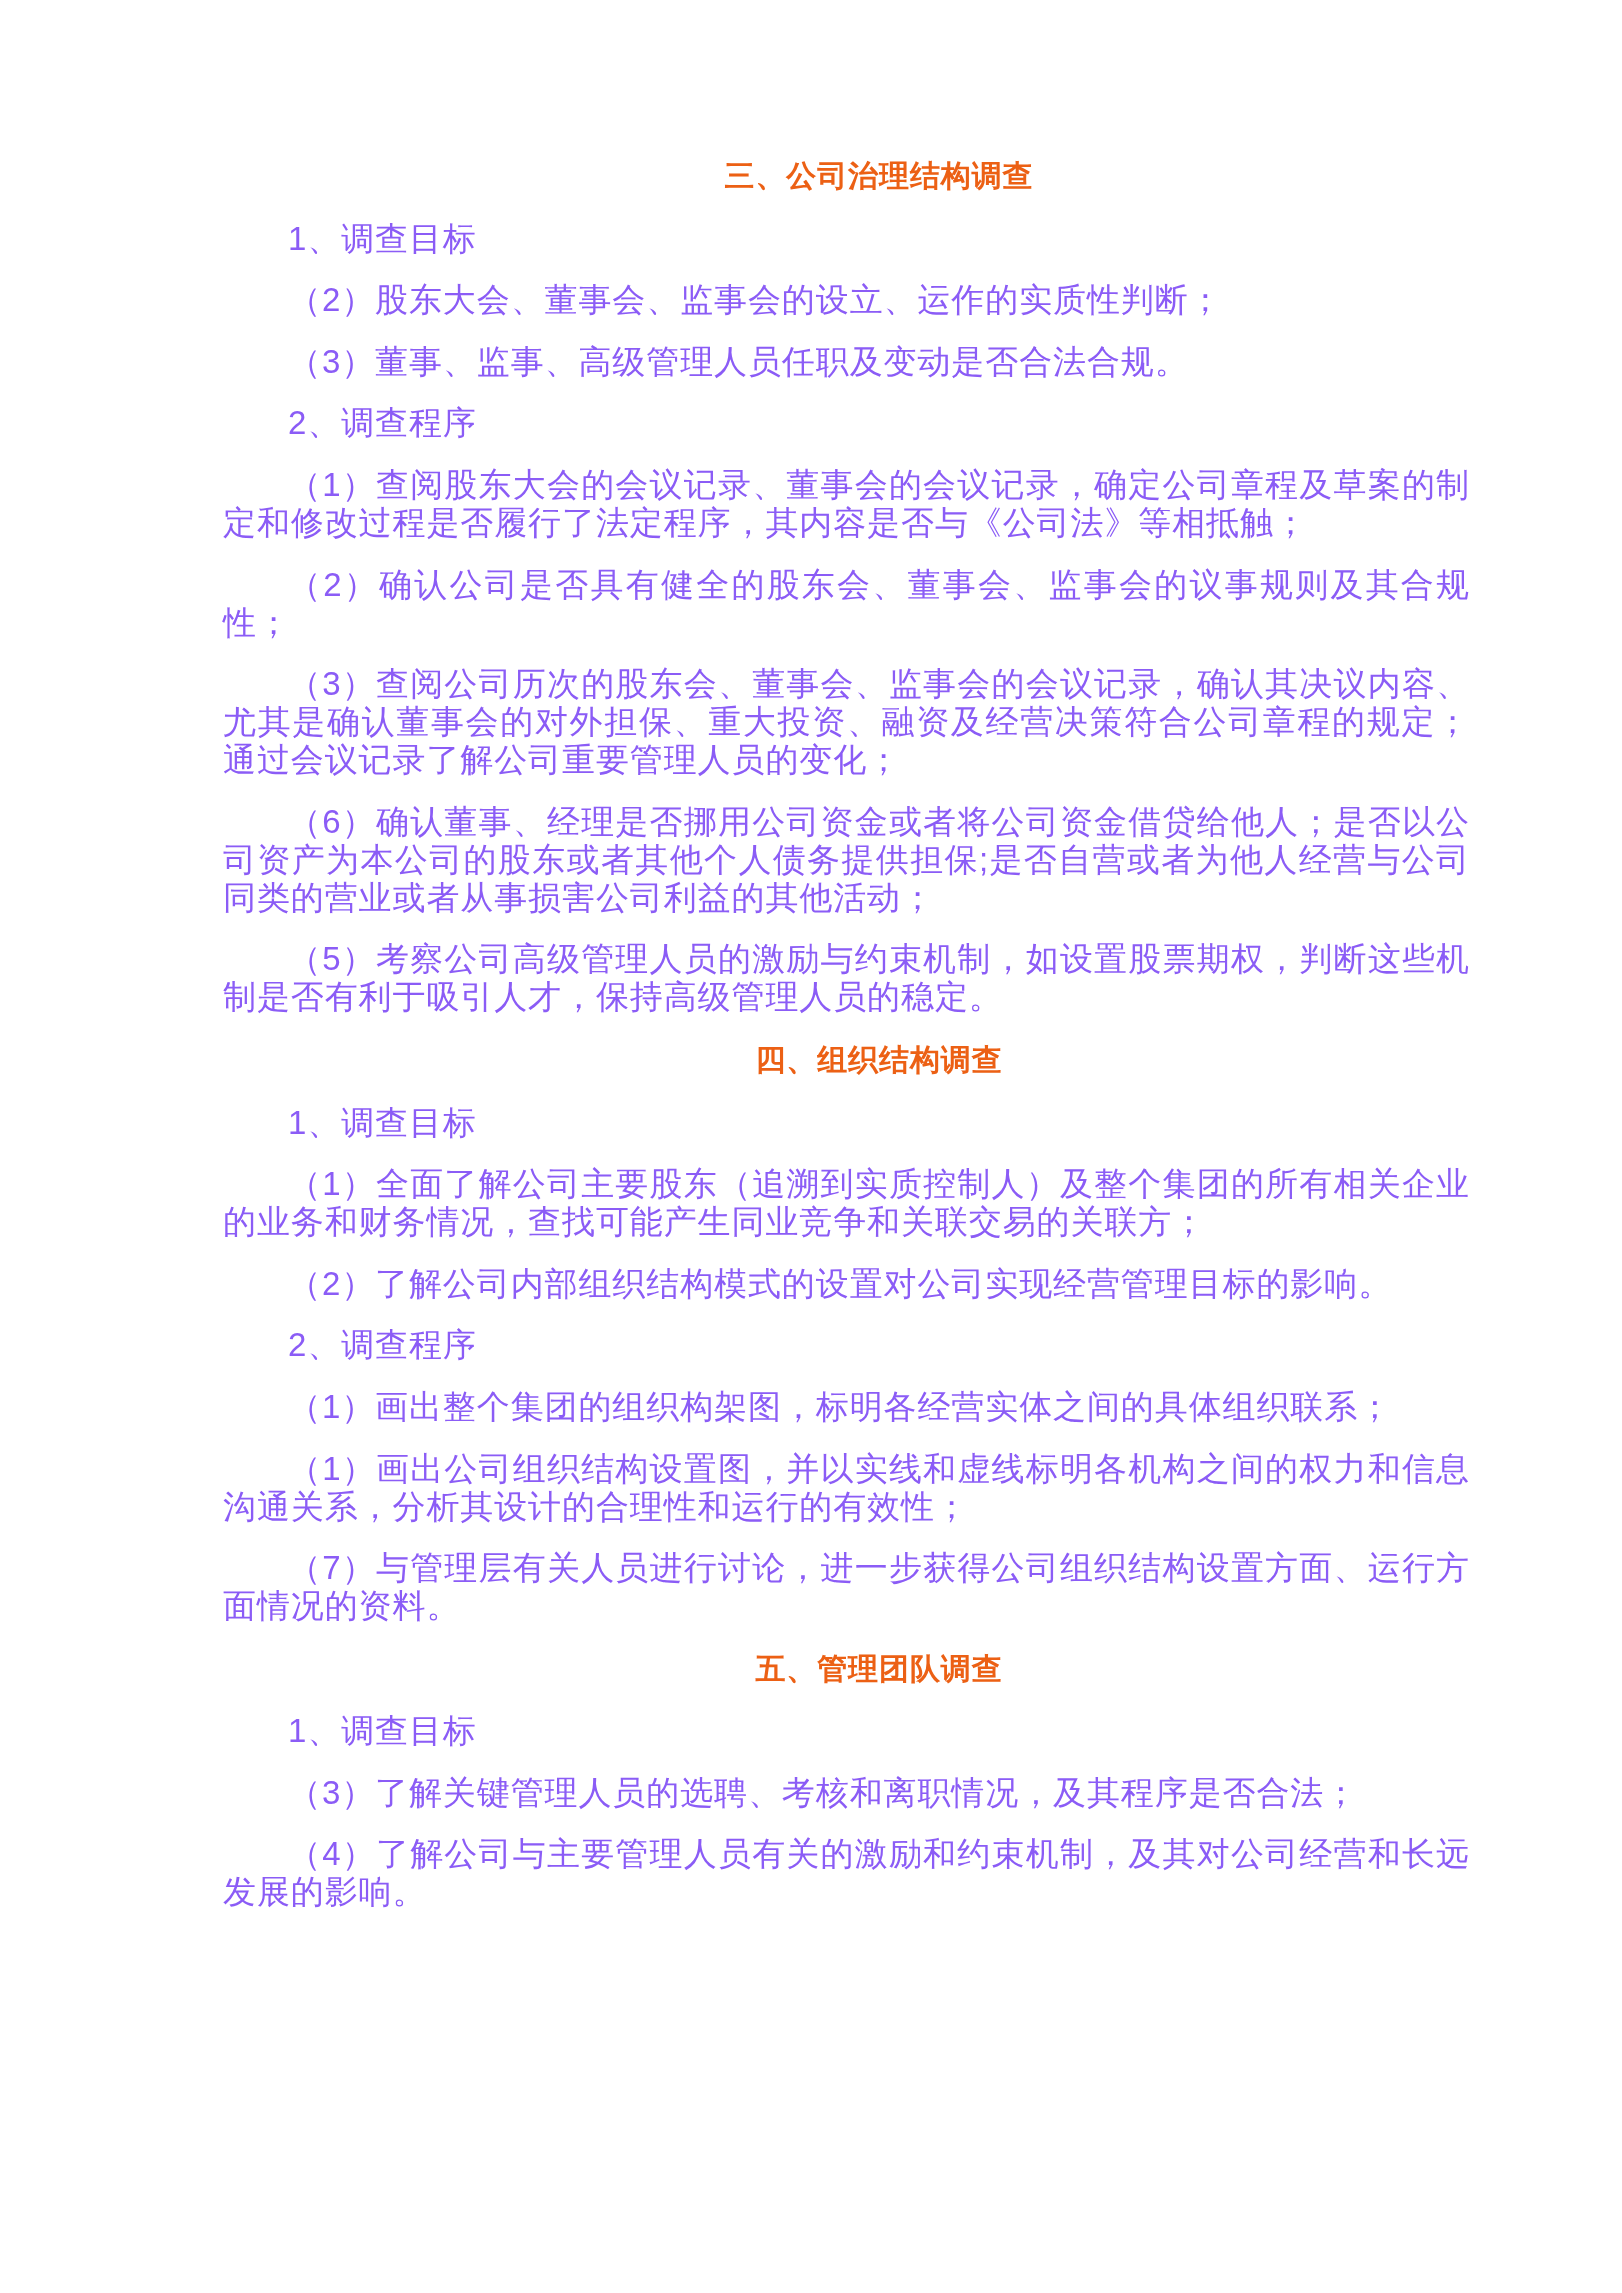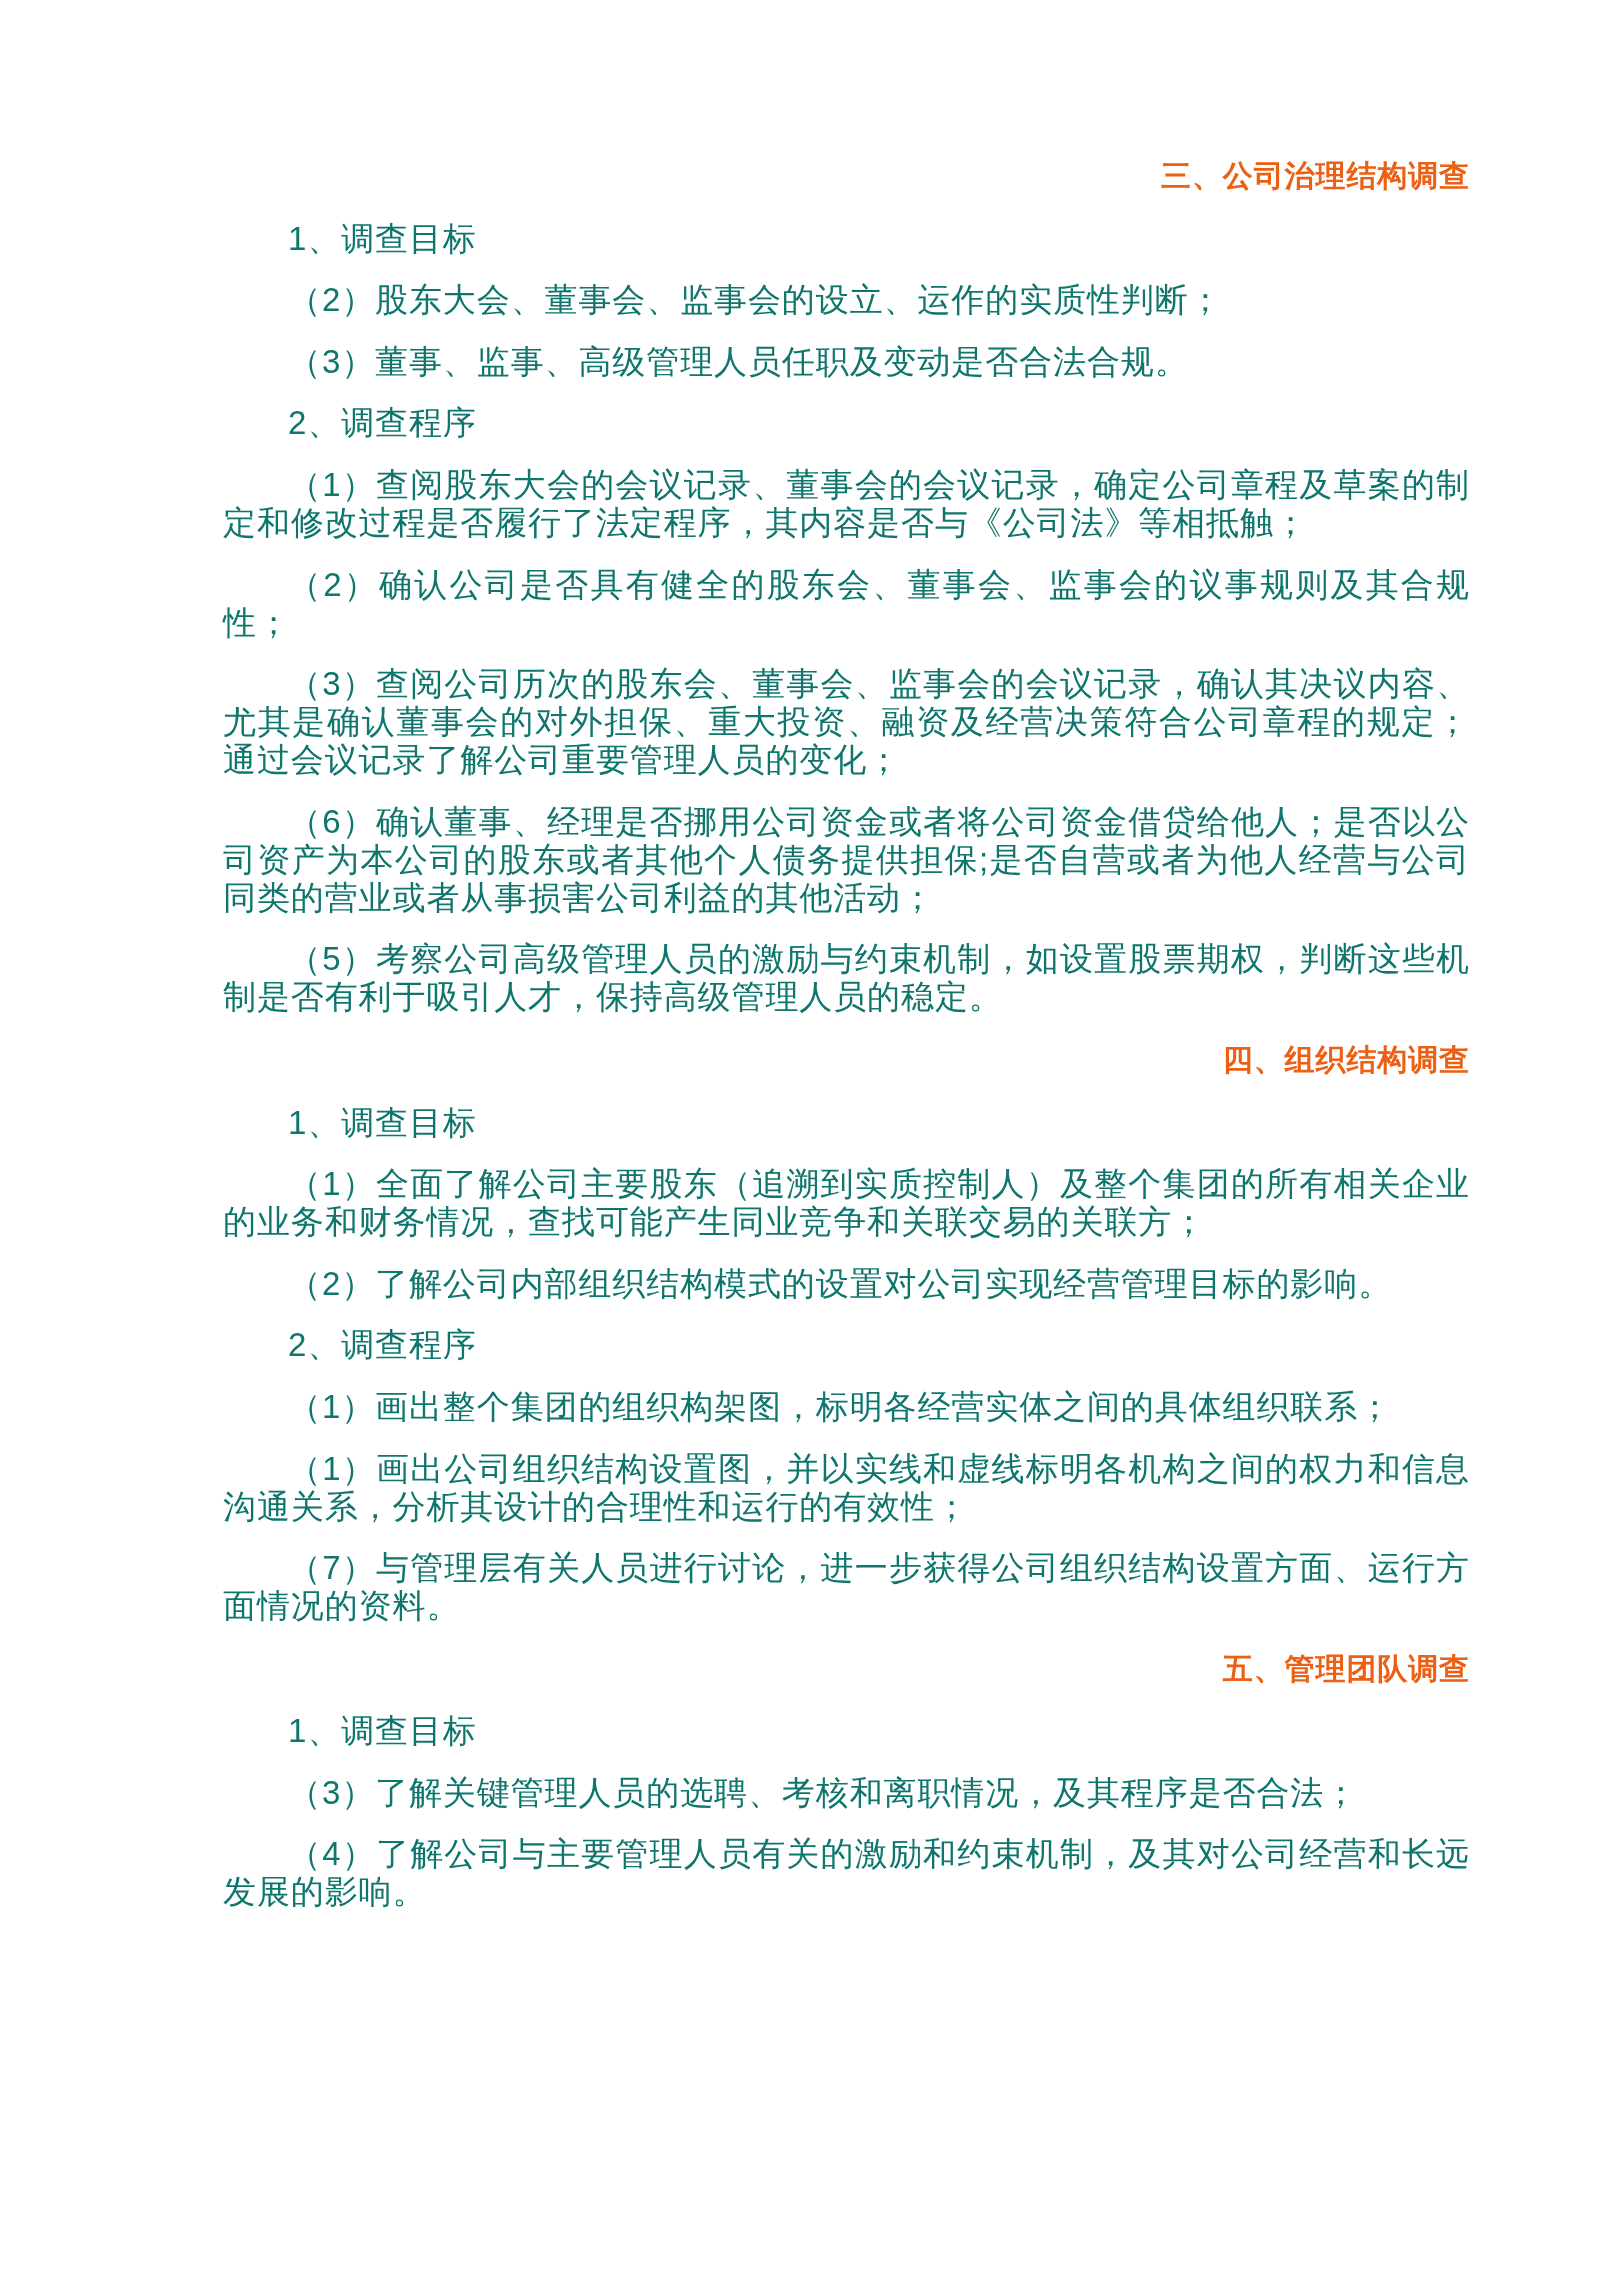--- a/index.html
+++ b/index.html
@@ -19,31 +19,31 @@
     position: absolute;
     top: 156px;
     left: 223px;
     right: 153px;
   }
   .content p {
     margin: 0 0 23.6px 0;
     font-size: 33px;
     line-height: 38px;
     letter-spacing: 0.9px;
-    color: #0f766e;
+    color: #8b5cf6;
     text-align: justify;
     text-indent: 65px;
     word-break: break-all;
   }
   .content p.heading {
     color: #ec6014;
     font-weight: bold;
     font-size: 30px;
     line-height: 40px;
-    text-align: right;
+    text-align: center;
   }
 </style>
 </head>
 <body>
 
 <div class="page">
   <div class="content">
     <p class="heading">三、公司治理结构调查</p>
     <p class="sub">1、调查目标</p>
     <p class="para">（2）股东大会、董事会、监事会的设立、运作的实质性判断；</p>

